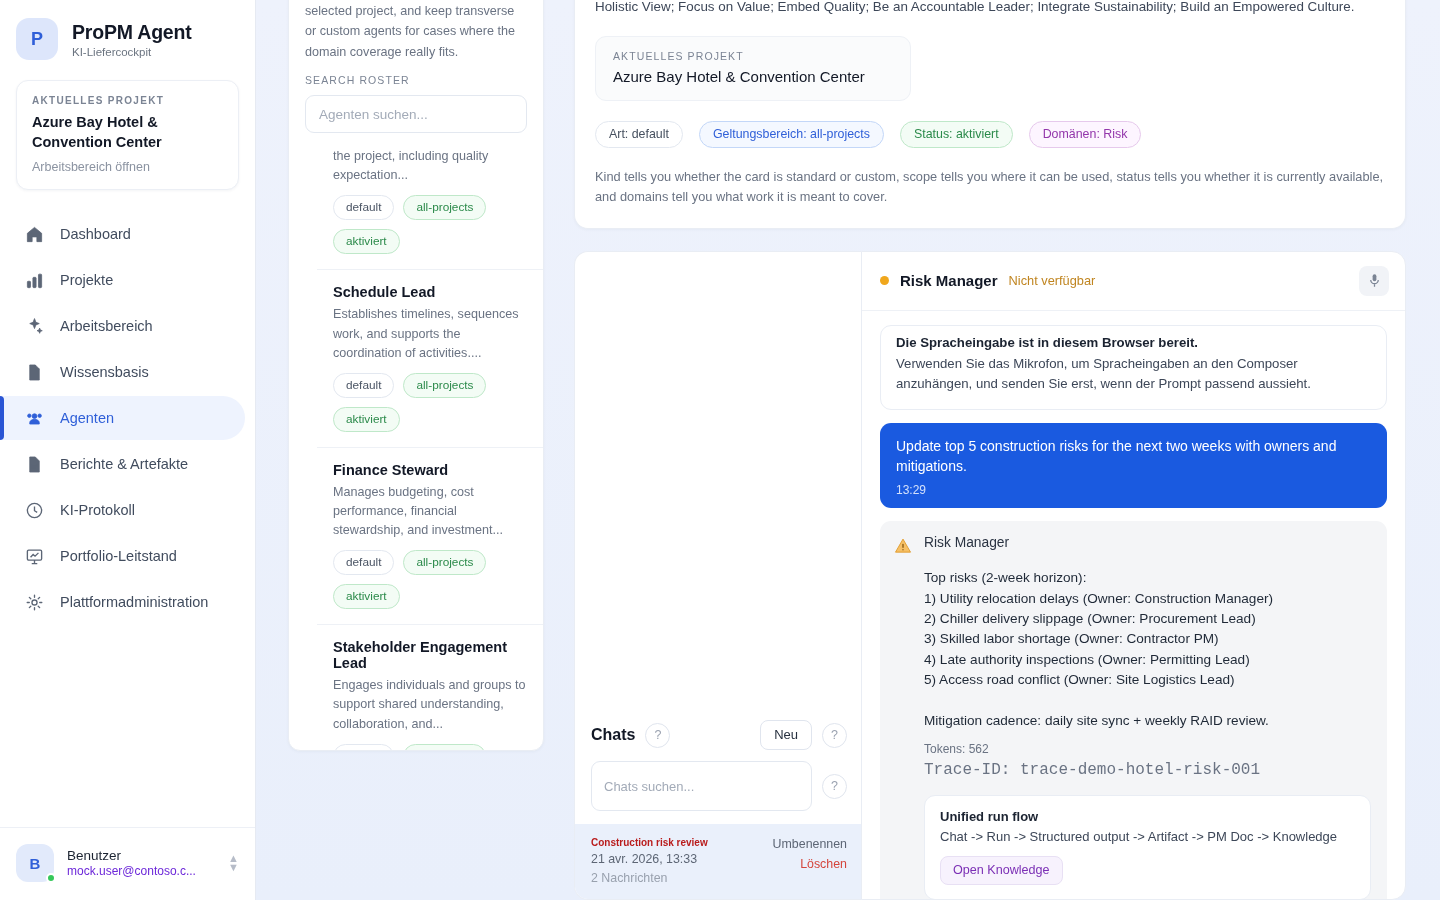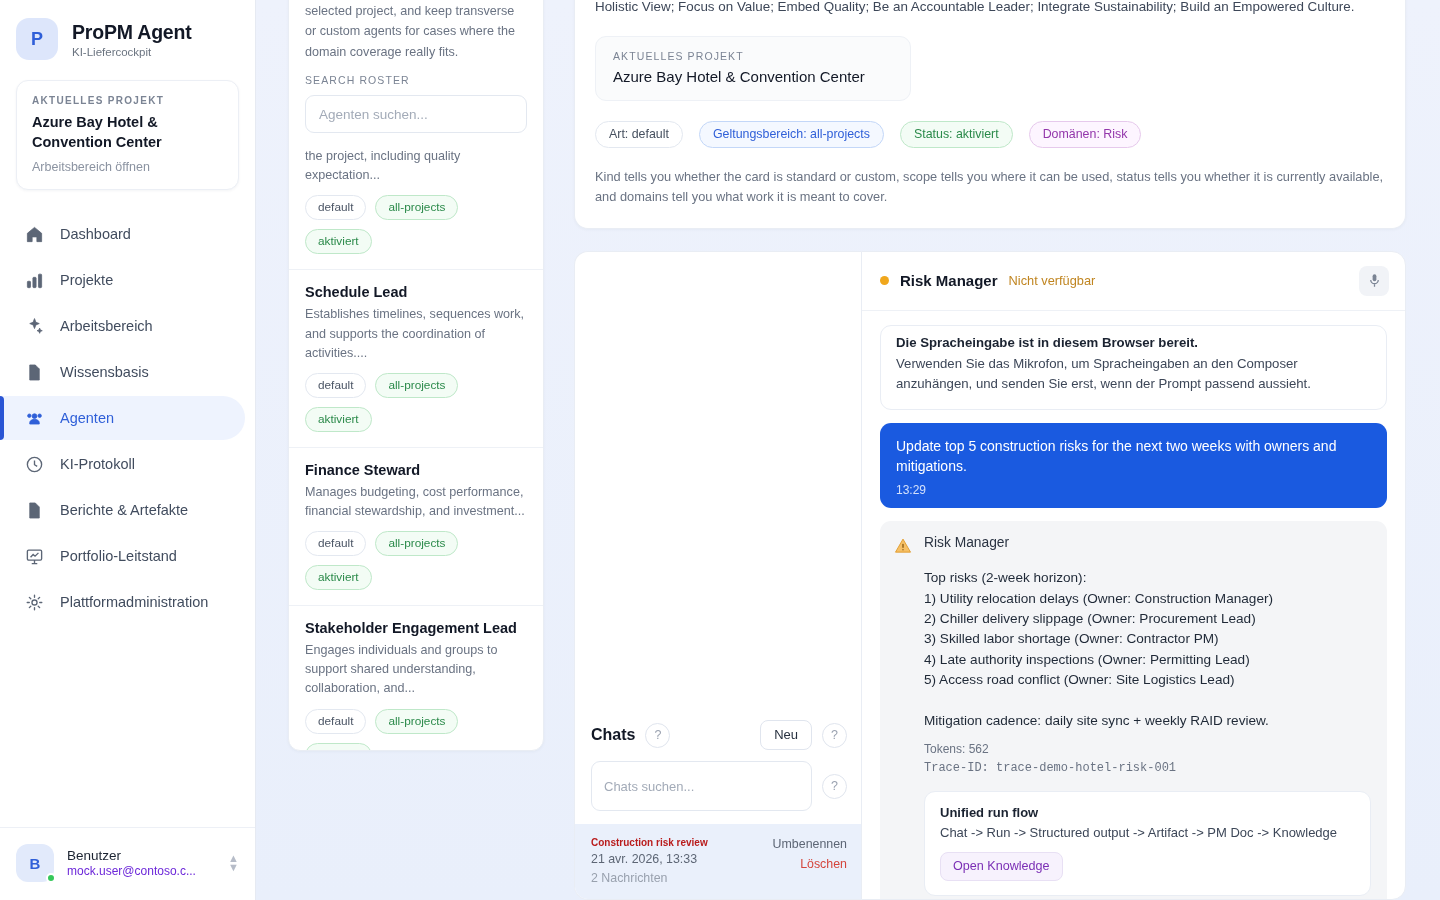--- a/index.html
+++ b/index.html
@@ -172,21 +172,21 @@
     border: 1px solid #e3e8f0;
     border-radius: 9px;
     padding: 0 13px;
     font-size: 13.5px;
     color: #1f2937;
     font-family: "Liberation Sans", sans-serif;
     background: #fff;
   }
   .roster-search::placeholder { color: #a3abb8; }
 
-  .roster-list { position: relative; }
+  .roster-list { position: relative; padding-left: 28px; }
   .agent-card {
     padding: 14px 16px 15px 16px;
     border-top: 1px solid #eef1f6;
   }
   .agent-card.clipped { padding-top: 0; border-top: none; }
   .agent-name { font-size: 14.5px; font-weight: bold; color: #121826; margin-bottom: 5px; }
   .agent-desc { font-size: 12.6px; line-height: 1.52; color: #6a7383; margin-bottom: 10px; }
   .chips { display: flex; gap: 9px; flex-wrap: wrap; }
   .chip {
     font-size: 11.8px;
@@ -395,21 +395,21 @@
     display: flex;
     gap: 12px;
   }
   .warn-icon { width: 18px; flex: 0 0 18px; padding-top: 2px; }
   .warn-icon svg { width: 18px; height: 18px; display: block; }
   .msg-agent-main { flex: 1; min-width: 0; }
   .msg-agent-name { font-size: 13.8px; color: #2b3443; margin-bottom: 18px; }
   .msg-agent-body { font-size: 13.6px; line-height: 1.5; color: #1f2937; white-space: pre-wrap; }
   .meta-tokens { font-size: 12px; color: #6a7383; margin-top: 11px; }
   .meta-trace {
-    font-size: 12px;
+    font-size: 16px;
     color: #6a7383;
     margin-top: 5px;
     font-family: "Liberation Mono", monospace;
   }
 
   .runflow {
     margin-top: 16px;
     background: #fff;
     border: 1px solid #e9edf4;
     border-radius: 11px;
@@ -492,35 +492,35 @@
               <circle cx="5.5" cy="8.5" r="2.2"></circle>
               <circle cx="18.5" cy="8.5" r="2.2"></circle>
               <path d="M12 13c-3.4 0-6 1.9-6 4.2V19h12v-1.8c0-2.3-2.6-4.2-6-4.2z"></path>
             </svg>
           </span>
           <span>Agenten</span>
         </div>
         <div class="nav-item">
           <span class="nav-icon">
             <svg viewBox="0 0 24 24" fill="#5c6676" stroke="#5c6676">
-              <circle cx="12" cy="12" r="9" fill="none" stroke-width="1.7"></circle>
-              <path d="M12 7v5.3l3.4 2" fill="none" stroke-width="1.7"></path>
-            </svg>
-          </span>
-          <span>KI-Protokoll</span>
-        </div>
-        <div class="nav-item">
-          <span class="nav-icon">
-            <svg viewBox="0 0 24 24" fill="#5c6676" stroke="#5c6676">
               <path d="M6 2.5h7l5 5V21.5H6V2.5z"></path>
               <rect x="8.5" y="12" width="7" height="1.6"></rect>
               <rect x="8.5" y="15.5" width="4.5" height="1.6"></rect>
             </svg>
           </span>
           <span>Berichte &amp; Artefakte</span>
+        </div>
+        <div class="nav-item">
+          <span class="nav-icon">
+            <svg viewBox="0 0 24 24" fill="#5c6676" stroke="#5c6676">
+              <circle cx="12" cy="12" r="9" fill="none" stroke-width="1.7"></circle>
+              <path d="M12 7v5.3l3.4 2" fill="none" stroke-width="1.7"></path>
+            </svg>
+          </span>
+          <span>KI-Protokoll</span>
         </div>
         <div class="nav-item">
           <span class="nav-icon">
             <svg viewBox="0 0 24 24" fill="#5c6676" stroke="#5c6676">
               <rect x="3" y="4" width="18" height="12.5" rx="1.6" fill="none" stroke-width="1.7"></rect>
               <path d="M7 13l3.3-3.6 2.4 2.2L17 7.4" fill="none" stroke-width="1.7"></path>
               <path d="M12 16.5V21M8.5 21h7" fill="none" stroke-width="1.7"></path>
             </svg>
           </span>
           <span>Portfolio-Leitstand</span>

